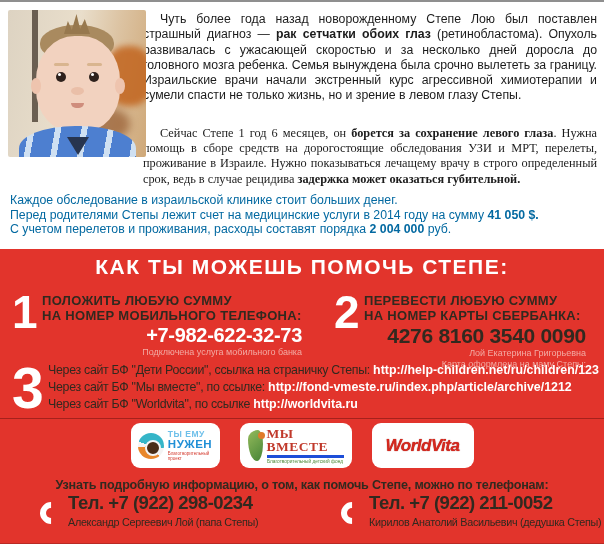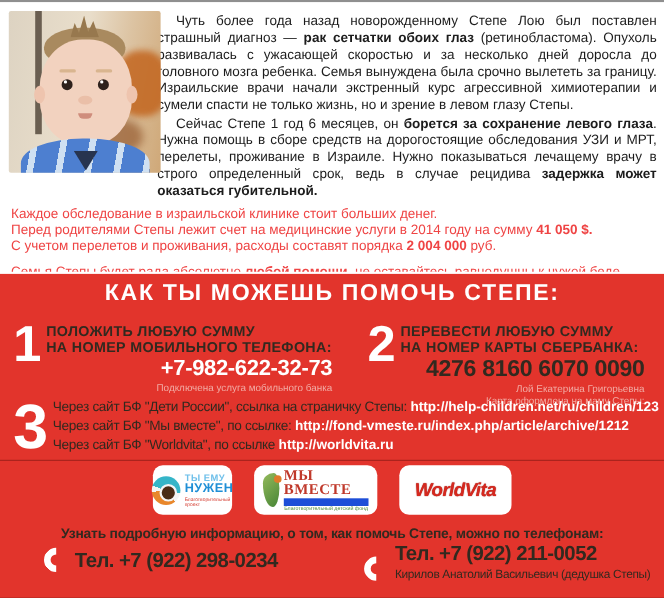--- a/index.html
+++ b/index.html
@@ -32,22 +32,22 @@
   .photo .nose{position:absolute; left:63px; top:77px; width:13px; height:8px; background:#eabfa8; border-radius:50%;}
   .photo .mouth{position:absolute; left:63px; top:93px; width:13px; height:5px; background:#cf8d7c; border-radius:0 0 8px 8px;}
   .photo .shirt{position:absolute; left:11px; top:116px; width:117px; height:32px;
                 background:repeating-linear-gradient(100deg,#4d7fd0 0 10px,#cfe0f2 10px 16px,#4d7fd0 16px 26px);
                 border-radius:48% 48% 0 0/70% 70% 0 0;}
   .photo .collar{position:absolute; left:59px; top:127px; width:22px; height:18px; background:#27344f;
                  clip-path:polygon(0 0,100% 0,50% 100%);}
 
   .intro{margin:10px 7px 0 143px; text-align:justify; font-size:12.3px; line-height:15.3px; color:#1c1c1c;}
   .intro p{text-indent:17px;}
-  .intro p + p{margin-top:1px;}
-  .costs{margin:6px 7px 0 10px; font-size:12.3px; line-height:14.6px; color:#ef4444; white-space:nowrap;}
+  .intro p + p{margin-top:22px;font-family:Liberation Serif, serif;}
+  .costs{margin:6px 7px 0 10px; font-size:12.3px; line-height:14.6px; color:#0369a1; white-space:nowrap;}
   .costs .gap{height:9px;}
 
   
   .red-section{position:absolute; left:0; top:247px; width:604px; height:297px; background:var(--red,#e2342c);}
   .red-section::after{content:""; position:absolute; left:0; bottom:0; width:100%; height:3px; background:rgba(0,0,0,.18);}
   .help-title{position:absolute; top:6px; width:100%; text-align:center; color:#fff; font-size:21px; font-weight:bold; letter-spacing:1.5px;}
 
   .method{position:absolute;}
   .method .num{position:absolute; left:0; top:1px; color:#fff; font-size:46px; font-weight:bold; line-height:0.82;}
   .method .labels{margin-left:30px; color:var(--dark,#32291f); font-weight:bold; font-size:13px; line-height:15px; letter-spacing:.3px; white-space:nowrap;}
@@ -59,42 +59,42 @@
 
   .method3{position:absolute; left:12px; top:113px;}
   .method3 .num{position:absolute; left:0; top:3px; color:#fff; font-size:57px; font-weight:bold; line-height:.82;}
   .method3 .links{margin-left:36px;}
   .method3 .link-row{font-size:12.4px; line-height:17px; color:var(--dark,#32291f); letter-spacing:-.3px; white-space:nowrap;}
   .method3 .link-row b{color:#fff; letter-spacing:0;}
 
   .logos-divider{position:absolute; left:0; top:169px; width:100%; height:1px; background:rgba(90,10,8,.45);}
   .logos{position:absolute; left:0; top:174px; width:100%; display:flex; justify-content:center; gap:20px;}
   .logo-box{background:#fff; border-radius:9px; height:45px; display:flex; align-items:center; justify-content:center; padding:0 8px;}
-  #logo-1{width:72px;}
+  #logo-1{width:89px;}
   .circle-icon{width:26px; height:26px; border-radius:50%; position:relative; flex:none; margin-right:4px;
     background:conic-gradient(#35b5c8 0 100deg,#f4f4f4 100deg 140deg,#e8872b 140deg 265deg,#f4f4f4 265deg 290deg,#35b5c8 290deg 360deg);}
   .circle-icon::after{content:""; position:absolute; left:7px; top:7px; width:12px; height:12px; border-radius:50%; background:#4a2c16; border:2px solid #f4f4f4;}
   .logo1-text{display:flex; flex-direction:column; line-height:1;}
   .logo1-line1{color:#6fc0ea; font-size:8.5px; font-weight:bold; letter-spacing:.5px;}
   .logo1-line2{color:#1f8fd6; font-size:11.5px; font-weight:bold; letter-spacing:.5px;}
   .logo1-sub{color:#d43a2e; font-size:4.5px; margin-top:2px;}
   #logo-2{width:112px;}
   .figure-icon{width:15px; height:31px; flex:none; margin-right:4px; position:relative;
     background:linear-gradient(135deg,#8db558 10%,#4e8a3a 90%); border-radius:65% 35% 40% 60%/30% 45% 55% 70%;}
   .figure-icon::after{content:""; position:absolute; right:-2px; top:2px; width:7px; height:7px; border-radius:50%; background:#e07b2a;}
   .logo2-text{display:flex; flex-direction:column; line-height:1;}
-  .logo2-title{font-family:"Liberation Serif", serif; color:#c0392b; font-size:13.5px; font-weight:bold; letter-spacing:.5px; border-bottom:7px solid #1d4ed8; padding-bottom:1px;}
+  .logo2-title{font-family:"Liberation Serif", serif; color:#c0392b; font-size:13.5px; font-weight:bold; letter-spacing:.5px; border-bottom:3px solid #1d4ed8; padding-bottom:1px;}
   .logo2-sub{color:#4e8a3a; font-size:4.8px; margin-top:2px; text-align:center;}
   #logo-3{width:102px;}
   .logo3-title{color:#d6281e; font-size:17px; font-weight:bold; font-style:italic; letter-spacing:-.5px;
     text-shadow:0 0 1px #8c0f0a;}
 
   .footer-title{position:absolute; top:229px; width:100%; text-align:center; color:var(--dark,#32291f); font-weight:bold; font-size:12.6px; letter-spacing:-.2px;}
-  .phone-block{position:absolute; top:243px; display:flex; align-items:flex-end;}
-  #phone-1{left:40px;} #phone-2{left:331px;}
+  .phone-block{position:absolute; top:243px; display:flex; align-items:center;}
+  #phone-1{left:40px;} #phone-2{left:341px;}
   .phone-icon{width:22px; height:22px; border:6px solid transparent; border-left-color:#fff; border-bottom-color:#fff; border-radius:50%; transform:rotate(45deg); margin:6px 6px 0 0; flex:none;}
   .phone-text{display:flex; flex-direction:column;}
   .phone-tel{color:var(--dark,#32291f); font-weight:bold; font-size:18.5px; letter-spacing:-.5px; line-height:22px; white-space:nowrap;}
   .phone-person{color:var(--dark,#32291f); font-size:10.8px; letter-spacing:-.3px; margin-top:2px; white-space:nowrap;}
 </style>
 </head>
 <body>
 
 <div class="poster">
 
@@ -145,21 +145,21 @@
       <div class="value white">+7-982-622-32-73</div>
       <div class="note">Подключена услуга мобильного банка</div>
     </div>
 
     <div class="method" id="method-2">
       <div class="num">2</div>
       <div class="labels">
         <div>ПЕРЕВЕСТИ ЛЮБУЮ СУММУ</div>
         <div>НА НОМЕР КАРТЫ СБЕРБАНКА:</div>
       </div>
-      <div class="value dark">4276 8160 6070 0090</div>
+      <div class="value dark">4276 8160 3540 0090</div>
       <div class="note">
         <div>Лой Екатерина Григорьевна</div>
         <div>Карта оформлена на маму Степы:</div>
       </div>
     </div>
 
     <div class="method3">
       <div class="num">3</div>
       <div class="links">
         <div class="link-row"><span>Через сайт БФ "Дети России", ссылка на страничку Степы: </span><b>http://help-children.net/ru/children/123</b></div>
@@ -190,20 +190,21 @@
         <span class="logo3-title">WorldVita</span>
       </div>
     </div>
 
     <div class="footer-title">Узнать подробную информацию, о том, как помочь Степе, можно по телефонам:</div>
 
     <div class="phone-block" id="phone-1">
       <div class="phone-icon"></div>
       <div class="phone-text">
         <span class="phone-tel">Тел. +7 (922) 298-0234</span>
+        <span class="phone-person">Александр Сергеевич Лой (папа Степы)</span>
       </div>
     </div>
 
     <div class="phone-block" id="phone-2">
       <div class="phone-icon"></div>
       <div class="phone-text">
         <span class="phone-tel">Тел. +7 (922) 211-0052</span>
         <span class="phone-person">Кирилов Анатолий Васильевич (дедушка Степы)</span>
       </div>
     </div>

